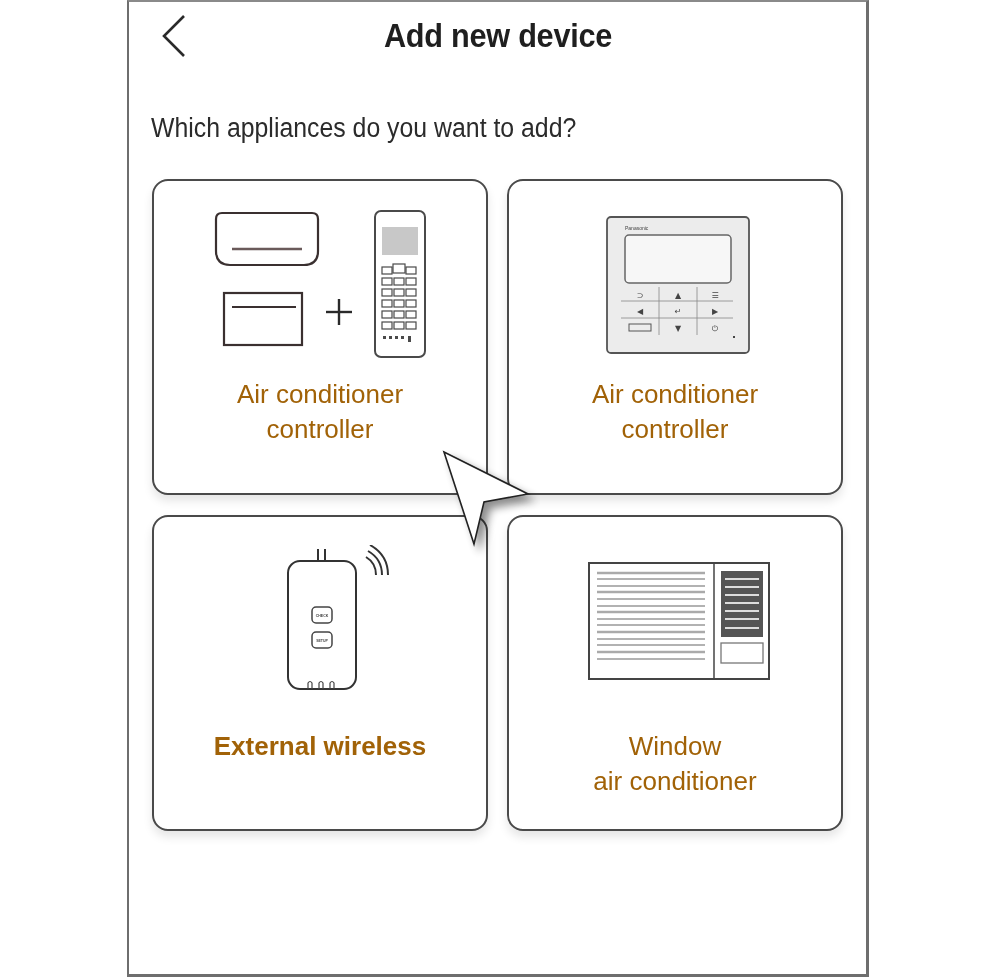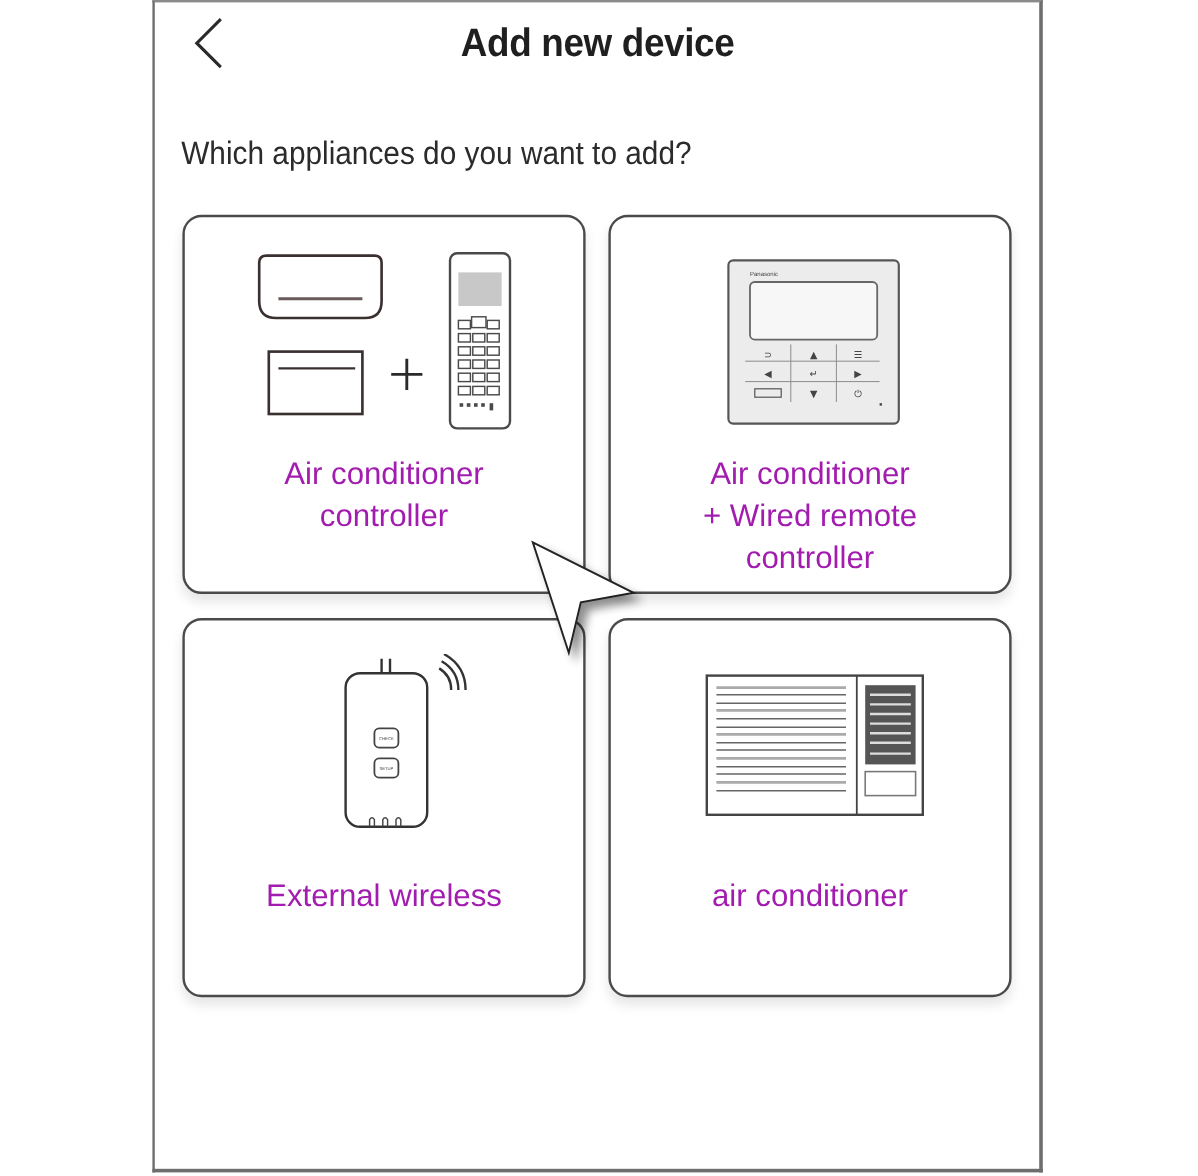--- a/index.html
+++ b/index.html
@@ -2,24 +2,24 @@
 <html><head>
 <meta charset="utf-8">
 <style>
   html, body { margin:0; padding:0; background:#ffffff; }
   body { width:998px; height:980px; position:relative; overflow:hidden; font-family:"Liberation Sans", sans-serif; color:#2b2b2b; }
   .phone { position:absolute; left:127px; top:0; width:742px; height:977px; border-left:2px solid #6e6e6e; border-right:3px solid #6e6e6e; border-top:2px solid #8a8a8a; border-bottom:3px solid #6e6e6e; box-sizing:border-box; background:#fff; }
   .back { position:absolute; left:160px; top:14px; width:30px; height:44px; cursor:pointer; }
   .title { position:absolute; left:127px; width:742px; top:14px; text-align:center; font-size:33px; font-weight:bold; color:#1f1f1f; letter-spacing:-0.3px; line-height:44px; transform:scaleX(0.93); }
   .question { position:absolute; left:151px; top:110px; font-size:27px; color:#2b2b2b; line-height:36px; transform:scaleX(0.92); transform-origin:left center; }
   .card { position:absolute; width:336px; height:316px; border:2px solid #4a4a4a; border-radius:16px; box-sizing:border-box; background:#fff; box-shadow:0 6px 10px rgba(0,0,0,0.10); cursor:pointer; }
-  .card .label { position:absolute; left:0; right:0; text-align:center; font-size:26px; line-height:35px; color:#a21caf; }
+  .card .label { position:absolute; left:0; right:0; text-align:center; font-size:26px; line-height:35px; color:#a16207; }
   .c1 { left:152px; top:179px; }
   .c2 { left:507px; top:179px; }
-  .c3 { left:152px; top:515px; }
+  .c3 { left:152px; top:515px;font-weight:bold; }
   .c4 { left:507px; top:515px; }
   .c1 .label, .c2 .label { top:196px; }
   .c3 .label, .c4 .label { top:212px; }
   .illus { position:absolute; }
   .cursor { position:absolute; left:440px; top:448px; width:100px; height:110px; pointer-events:none; }
 </style>
 </head>
 <body>
 
 <div class="phone"></div>
@@ -96,21 +96,20 @@
         <text x="73" y="99">↵</text>
         <text x="110" y="99">▶</text>
       <text x="73" y="116">▼</text>
         <text x="110" y="116">⏻</text>
     </g>
     <rect x="24" y="109" width="22" height="7" fill="none" stroke="#555" stroke-width="1"></rect>
     <rect x="128" y="121" width="2" height="2" fill="#444"></rect>
   </svg>
   <div class="label">
     <div>Air conditioner</div>
-    <div>+ Wired remote</div>
     <div>controller</div>
   </div>
 </div>
 
 <div class="card c3">
   <svg class="illus" style="left:130px;top:28px;" width="110" height="150" viewBox="0 0 110 150">
     <line x1="34" y1="4" x2="34" y2="16" stroke="#333" stroke-width="2"></line>
     <line x1="41" y1="4" x2="41" y2="16" stroke="#333" stroke-width="2"></line>
     <rect x="4" y="16" width="68" height="128" rx="12" fill="#fff" stroke="#333" stroke-width="2"></rect>
     <rect x="28" y="62" width="20" height="16" rx="4" fill="none" stroke="#444" stroke-width="1.5"></rect>
@@ -159,20 +158,21 @@
       <line x1="138" y1="26" x2="172" y2="26"></line>
       <line x1="138" y1="34" x2="172" y2="34"></line>
       <line x1="138" y1="42" x2="172" y2="42"></line>
       <line x1="138" y1="50" x2="172" y2="50"></line>
       <line x1="138" y1="58" x2="172" y2="58"></line>
       <line x1="138" y1="67" x2="172" y2="67"></line>
     </g>
     <rect x="134" y="82" width="42" height="20" fill="#fff" stroke="#777" stroke-width="1.3"></rect>
   </svg>
   <div class="label">
+    <div>Window</div>
     <div>air conditioner</div>
   </div>
 </div>
 
 <svg class="cursor" viewBox="0 0 100 110">
   <defs>
     <filter id="sh" x="-30%" y="-30%" width="160%" height="160%">
       <feGaussianBlur in="SourceAlpha" stdDeviation="4"></feGaussianBlur>
       <feOffset dx="6" dy="6" result="o"></feOffset>
       <feComponentTransfer>

